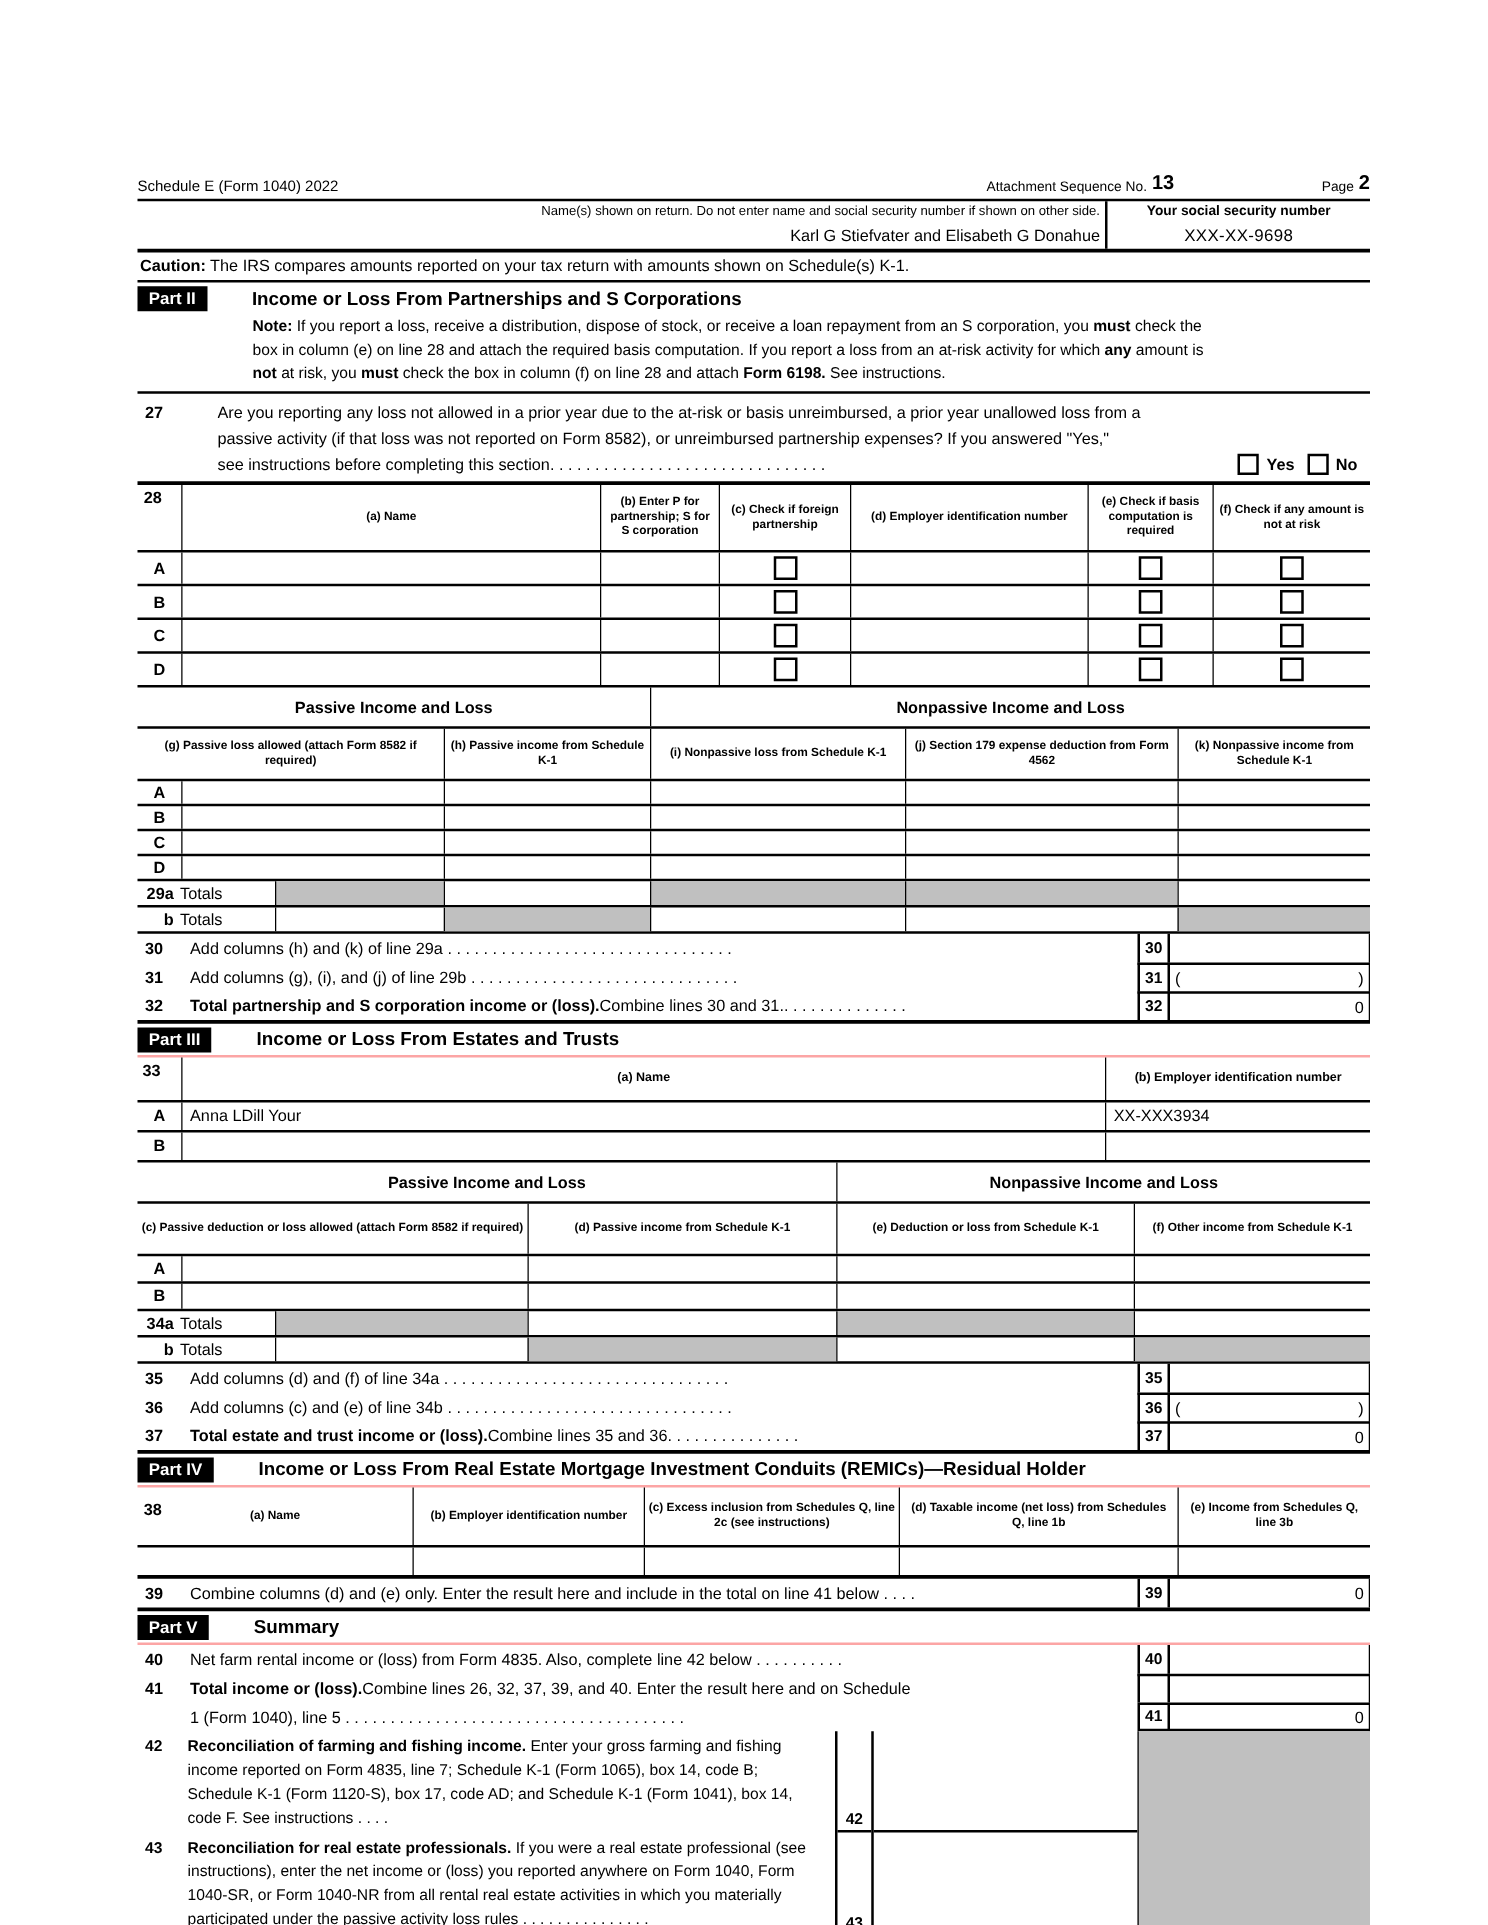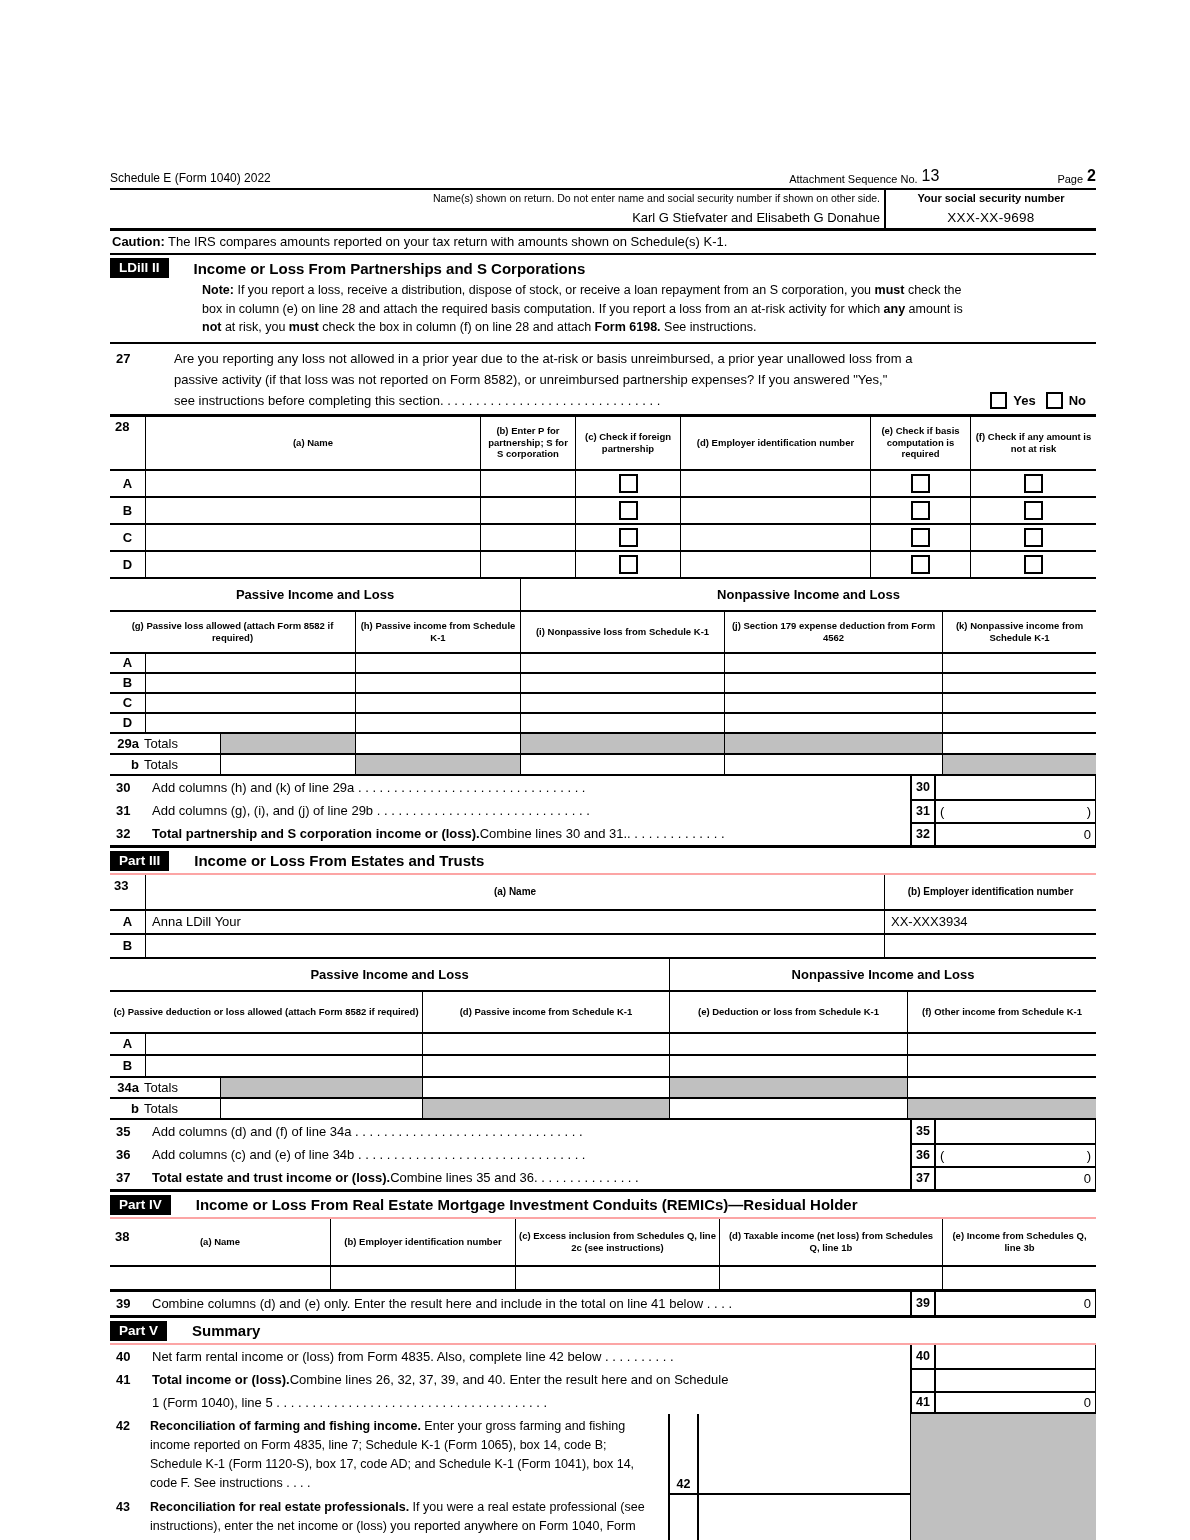--- a/index.html
+++ b/index.html
@@ -9,37 +9,37 @@
     font-family:"Liberation Sans", sans-serif; color:#000;
     -webkit-font-smoothing:antialiased;
   }
   .sheet { position:absolute; left:110px; top:138px; width:986px; }
   .b { font-weight:bold; }
 
   
   .tophdr { display:flex; align-items:flex-end; border-bottom:2px solid #000; padding-bottom:3px; }
   .tophdr .formid { font-size:12px; }
   .tophdr .att { margin-left:auto; font-size:11px; }
-  .tophdr .attno { font-size:16px; font-weight:normal;margin-top:29px; }
+  .tophdr .attno { font-size:16px; font-weight:bold; }
   .tophdr .pagegrp { margin-left:118px; margin-right:4px; font-size:11px; }
   .tophdr .pageno { font-size:16px; font-weight:bold; }
 
   .namerow { display:flex; border-bottom:3px solid #000; }
   .namecell { flex:1; padding:2px 4px 3px 4px;text-align:right; }
   .namecell .lbl { font-size:10.5px; }
   .namecell .val { font-size:13px; margin-top:6px; }
   .ssncell { width:212px; border-left:2px solid #000; text-align:center; padding:2px 2px 3px 2px; }
   .ssncell .lbl { font-size:11px; font-weight:bold; }
   .ssncell .val { font-size:13.5px; margin-top:6px; letter-spacing:.3px; }
 
   .cautionrow { font-size:13px; padding:3px 2px 4px 2px; border-bottom:2px solid #000; }
 
   .parthdr { display:flex; align-items:center; padding:3px 0 2px 0; }
   .partbar { background:#000; color:#fff; font-weight:bold; font-size:13.5px; padding:2px 9px 3px 9px; white-space:nowrap; }
-  .parttitle { font-weight:bold; font-size:15px; margin-left:25px; }
+  .parttitle { font-weight:bold; font-size:15px; margin-left:36px; }
   .note { margin-left:92px; width:772px; font-size:12.5px; line-height:18.5px; padding:1px 0 5px 0; }
 
   .l27 { display:flex; border-bottom:3px solid #000; padding:4px 0 3px 0; font-size:13px; line-height:21px; }
   .l27 .lno { width:64px; padding-left:6px; font-weight:bold; }
   .l27 .txt { flex:1; }
   .l27 .tline { white-space:nowrap; overflow:hidden; }
   .l27 .lastline { display:flex; align-items:center; }
   .l27 .lastline .lead { flex:1; white-space:nowrap; overflow:hidden; }
   .cb { width:17px; height:17px; border:2px solid #000; background:#fff; flex:none; }
   .ynlbl { font-weight:bold; font-size:13px; margin:0 10px 0 6px; }
@@ -139,21 +139,21 @@
       <div class="val">XXX-XX-9698</div>
     </div>
   </div>
 
   <div class="cautionrow">
     <span class="b">Caution:</span><span> The IRS compares amounts reported on your tax return with amounts shown on Schedule(s) K-1.</span>
   </div>
 
   <div style="border-bottom:2px solid #000;">
     <div class="parthdr">
-      <span class="partbar">LDill II</span>
+      <span class="partbar">Part II</span>
       <span class="parttitle">Income or Loss From Partnerships and S Corporations</span>
     </div>
     <div class="note"><span class="b">Note:</span><span> If you report a loss, receive a distribution, dispose of stock, or receive a loan repayment from an S corporation, you </span><span class="b">must</span><span> check the box in column (e) on line 28 and attach the required basis computation. If you report a loss from an at-risk activity for which </span><span class="b">any</span><span> amount is </span><span class="b">not</span><span> at risk, you </span><span class="b">must</span><span> check the box in column (f) on line 28 and attach </span><span class="b">Form 6198.</span><span> See instructions.</span></div>
   </div>
 
   <div class="l27">
     <div class="lno">27</div>
     <div class="txt">
       <div class="tline">Are you reporting any loss not allowed in a prior year due to the at-risk or basis unreimbursed, a prior year unallowed loss from a</div>
       <div class="tline">passive activity (if that loss was not reported on Form 8582), or unreimbursed partnership expenses? If you answered "Yes,"</div>

